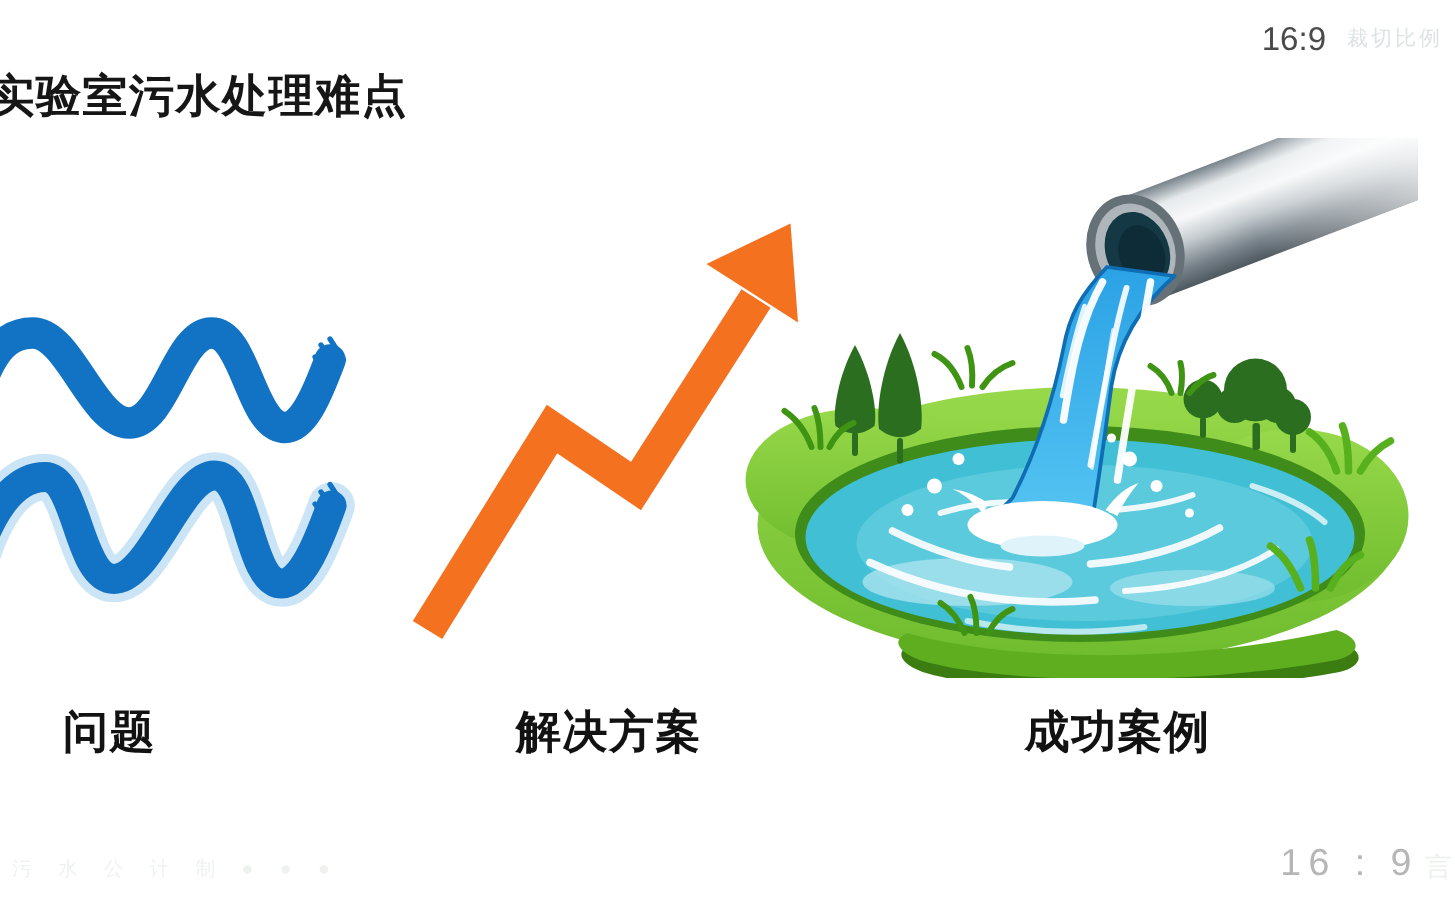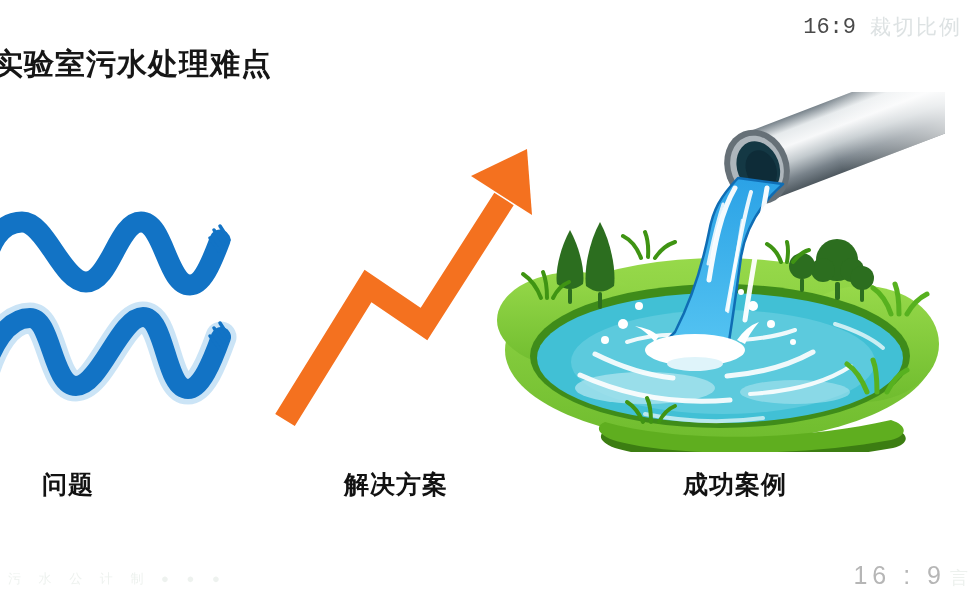--- a/index.html
+++ b/index.html
@@ -3,24 +3,24 @@
 <meta charset="utf-8">
 <style>
   html,body{margin:0;padding:0;}
   body{font-family:"Liberation Sans","DejaVu Sans",sans-serif;background:#e9e9e9;}
   .canvas{position:relative;width:970px;height:600px;background:#ffffff;overflow:hidden;}
 
   .slide-title{position:absolute;left:-7px;top:24px;font-size:30px;font-weight:800;
     color:#161616;letter-spacing:1px;white-space:nowrap;}
 
   .ratio-bar{position:absolute;top:13px;right:8px;display:flex;align-items:center;gap:14px;}
-  .ratio-value{font-size:22px;color:#4a4a4a;font-weight:500;font-family:Liberation Mono, monospace;}
-  .ratio-label{font-size:21px;color:#dde2e3;letter-spacing:2px;}
-
-  .section-label{position:absolute;top:468px;font-size:25px;font-weight:800;color:#121212;
+  .ratio-value{font-size:22px;color:#4a4a4a;font-weight:500;}
+  .ratio-label{font-size:14px;color:#dde2e3;letter-spacing:2px;}
+
+  .section-label{position:absolute;top:468px;font-size:30px;font-weight:800;color:#121212;
     letter-spacing:1px;white-space:nowrap;}
   .label-problem{left:42px;}
   .label-solution{left:344px;}
   .label-case{left:683px;}
 
   .footer-ratio{position:absolute;right:24px;bottom:10px;font-size:25px;color:#b6b6b6;
     letter-spacing:5px;white-space:nowrap;}
   .footer-ratio-frag{position:absolute;right:2px;bottom:10px;font-size:18px;color:#edf1ee;}
   .footer-watermark{position:absolute;left:8px;bottom:12px;font-size:13px;color:#eef2ef;
     letter-spacing:7px;white-space:nowrap;}

